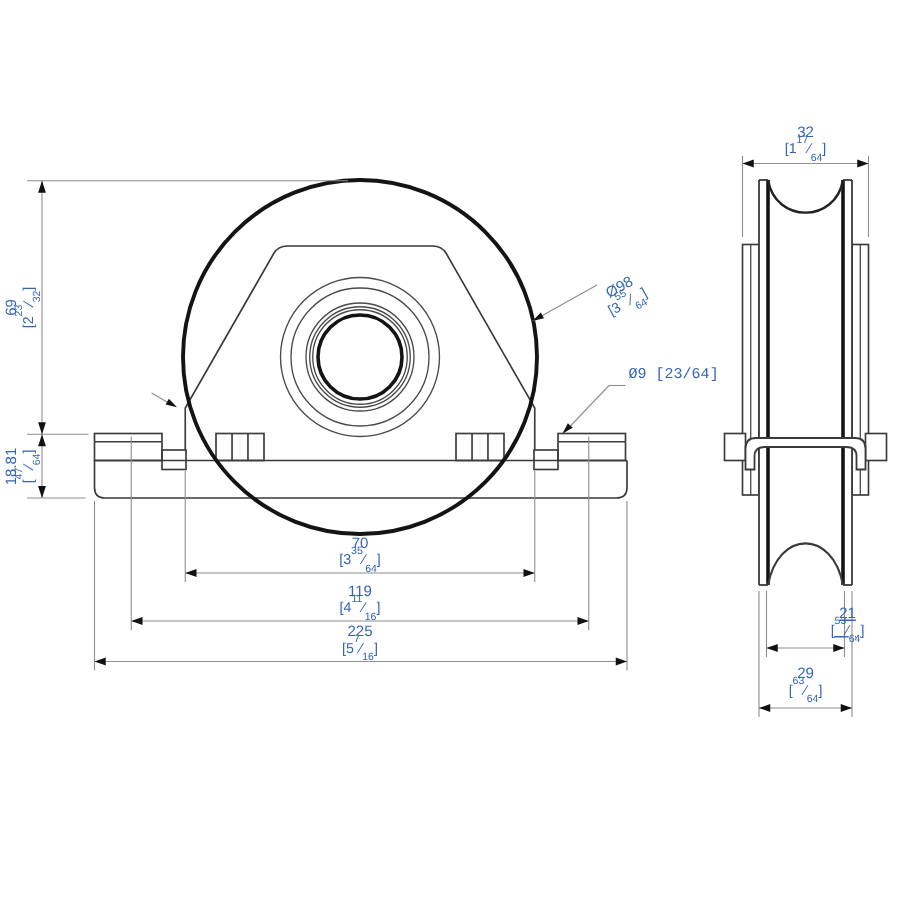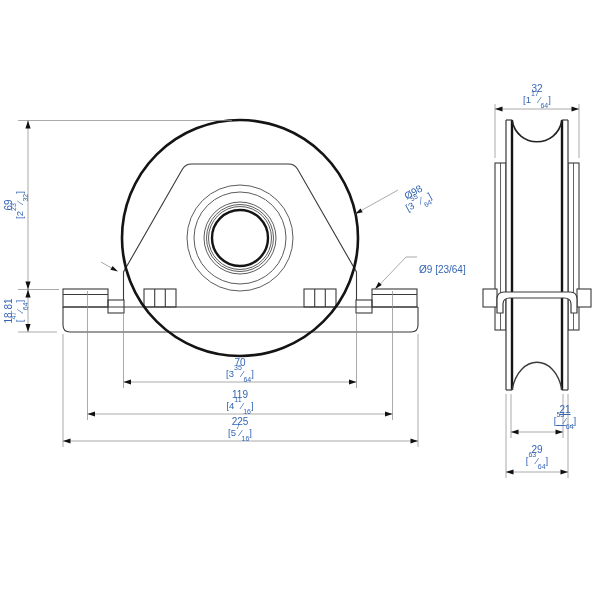--- a/index.html
+++ b/index.html
@@ -158,21 +158,21 @@
   <div class="dim rot" style="left:14px;top:311px;transform:translate(-50%,-50%) rotate(-90deg);">
     <div class="mm">18.81</div>
     <div class="in bracketed"><span></span><sup>47</sup>⁄<sub>64</sub></div>
   </div>
 
   <div class="dim rot" style="left:416px;top:197px;transform:translate(-50%,-50%) rotate(-29deg);">
     <div class="mm">Ø98</div>
     <div class="in bracketed"><span>3</span><sup>55</sup>⁄<sub>64</sub></div>
   </div>
 
-  <div class="dim" style="left:419px;top:264px;text-align:right;">
+  <div class="dim" style="left:419px;top:245px;text-align:right;font-family:Liberation Mono, monospace;">
     <span>Ø9</span>&nbsp;<span class="bracketed"><span>23</span>/<span>64</span></span>
   </div>
 
   <div class="dim" style="left:240px;top:357px;transform:translate(-50%,0);">
     <div class="mm">70</div>
     <div class="in bracketed"><span>3</span><sup>35</sup>⁄<sub>64</sub></div>
   </div>
 
   <div class="dim" style="left:240px;top:389px;transform:translate(-50%,0);">
     <div class="mm">119</div>

